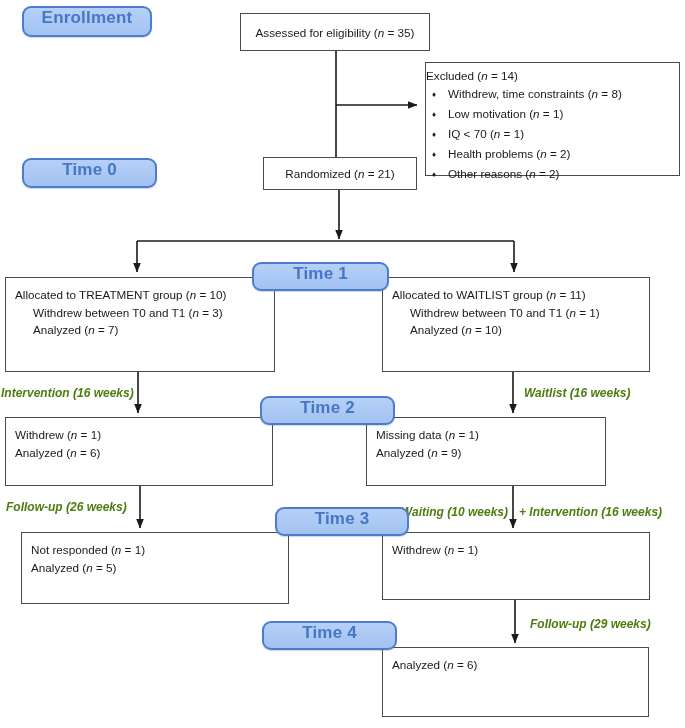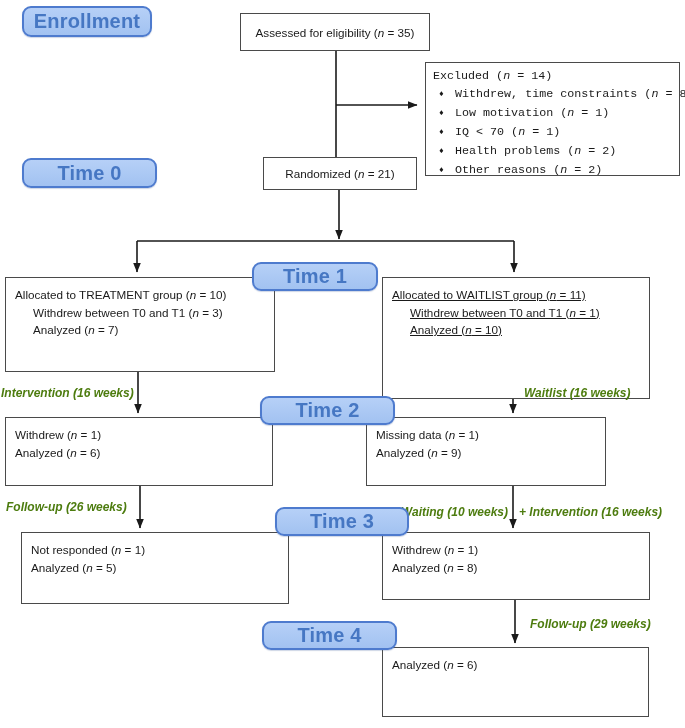--- a/index.html
+++ b/index.html
@@ -10,30 +10,30 @@
   .connectors{position:absolute;left:0;top:0;z-index:1;pointer-events:none;}
   .connectors line{stroke:#1a1a1a;stroke-width:1.6;}
   .box{
     position:absolute;background:#fff;border:1.5px solid #4a4a4a;box-sizing:border-box;
     color:#1a1a1a;font-size:11.7px;z-index:2;
   }
   .box.center{display:flex;align-items:center;justify-content:center;text-align:center;}
   .box.pad{padding:8px 8px 0 9px;}
   .bline{line-height:17.5px;white-space:nowrap;}
   .bline.indent{padding-left:18px;}
-  .excl{padding:4px 8px 0 7px;font-family:Liberation Mono, monospace;}
+  .excl{padding:4px 8px 0 0;}
   .excl .bline{line-height:18px;}
   .brow{display:flex;align-items:baseline;line-height:18px;white-space:nowrap;}
   .blt{font-size:8px;width:9px;margin-left:6px;margin-right:7px;flex:none;position:relative;top:-1px;}
   .badge{
     position:absolute;box-sizing:border-box;z-index:5;
     background:linear-gradient(180deg,#b6d0f7 0%,#a2c2f1 100%);
     border:2px solid #4e7bce;border-radius:9px;
-    display:flex;align-items:center;justify-content:center;
-    font-weight:bold;font-size:20px;color:#4677c3;letter-spacing:.2px;
+    display:flex;justify-content:center;
+    font-weight:bold;font-size:17px;color:#4677c3;letter-spacing:.2px;
     box-shadow:0 1px 1px rgba(60,90,150,.25);
   }
   .edge-label{
     position:absolute;z-index:3;font-weight:bold;font-style:italic;font-size:12px;
     color:#4d7c0f;white-space:nowrap;
   }
   .edge-label.r{text-align:right;}
   i{font-style:italic;}
 </style>
 </head>
@@ -59,21 +59,21 @@
     <line x1="513" y1="486" x2="513" y2="528" marker-end="url(#arrow)"></line>
     <line x1="515" y1="600" x2="515" y2="643" marker-end="url(#arrow)"></line>
   </svg>
 
   <div class="badge" style="left:22px;top:6px;width:130px;height:31px;">
     <span>Enrollment</span>
   </div>
   <div class="badge" style="left:22px;top:158px;width:135px;height:30px;">
     <span>Time 0</span>
   </div>
-  <div class="badge" style="left:252px;top:262px;width:126px;height:29px;">
+  <div class="badge" style="left:252px;top:262px;width:137px;height:29px;">
     <span>Time 1</span>
   </div>
   <div class="badge" style="left:260px;top:396px;width:135px;height:29px;">
     <span>Time 2</span>
   </div>
   <div class="badge" style="left:275px;top:507px;width:134px;height:29px;">
     <span>Time 3</span>
   </div>
   <div class="badge" style="left:262px;top:621px;width:135px;height:29px;">
     <span>Time 4</span>
@@ -110,21 +110,21 @@
   <div class="box center" style="left:263px;top:157px;width:154px;height:33px;">
     <span>Randomized (<i>n</i> = 21)</span>
   </div>
 
   <div class="box pad" style="left:5px;top:277px;width:270px;height:95px;">
     <div class="bline">Allocated to TREATMENT group (<i>n</i> = 10)</div>
     <div class="bline indent">Withdrew between T0 and T1 (<i>n</i> = 3)</div>
     <div class="bline indent">Analyzed (<i>n</i> = 7)</div>
   </div>
 
-  <div class="box pad" style="left:382px;top:277px;width:268px;height:122px;text-decoration:underline;">
+  <div class="box pad" style="left:382px;top:277px;width:268px;height:95px;">
     <div class="bline">Allocated to WAITLIST group (<i>n</i> = 11)</div>
     <div class="bline indent">Withdrew between T0 and T1 (<i>n</i> = 1)</div>
     <div class="bline indent">Analyzed (<i>n</i> = 10)</div>
   </div>
 
   <div class="box pad" style="left:5px;top:417px;width:268px;height:69px;">
     <div class="bline">Withdrew (<i>n</i> = 1)</div>
     <div class="bline">Analyzed (<i>n</i> = 6)</div>
   </div>
 
@@ -133,21 +133,20 @@
     <div class="bline">Analyzed (<i>n</i> = 9)</div>
   </div>
 
   <div class="box pad" style="left:5px;top:532px;width:268px;height:72px;margin-left:16px;">
     <div class="bline">Not responded (<i>n</i> = 1)</div>
     <div class="bline">Analyzed (<i>n</i> = 5)</div>
   </div>
 
   <div class="box pad" style="left:382px;top:532px;width:268px;height:68px;">
     <div class="bline">Withdrew (<i>n</i> = 1)</div>
-    <div class="bline">Analyzed (<i>n</i> = 8)</div>
   </div>
 
   <div class="box pad" style="left:382px;top:647px;width:267px;height:70px;">
     <div class="bline">Analyzed (<i>n</i> = 6)</div>
   </div>
 
   <div class="edge-label r" style="left:1px;top:386px;width:132px;">Intervention (16 weeks)</div>
   <div class="edge-label" style="left:524px;top:386px;">Waitlist (16 weeks)</div>
   <div class="edge-label" style="left:6px;top:500px;">Follow-up (26 weeks)</div>
   <div class="edge-label r" style="left:399px;top:505px;width:109px;">Waiting (10 weeks)</div>

